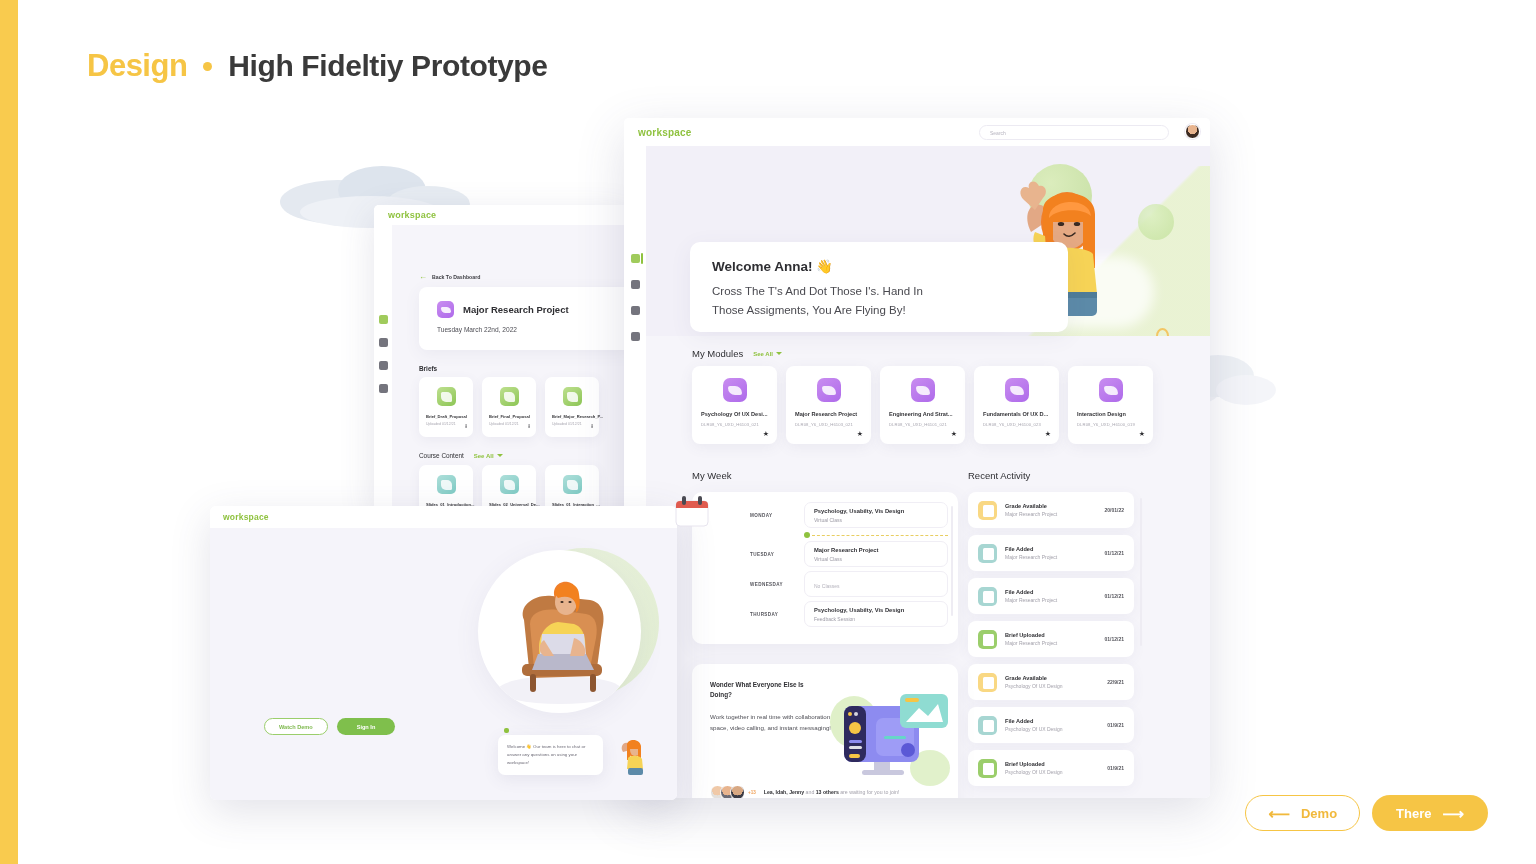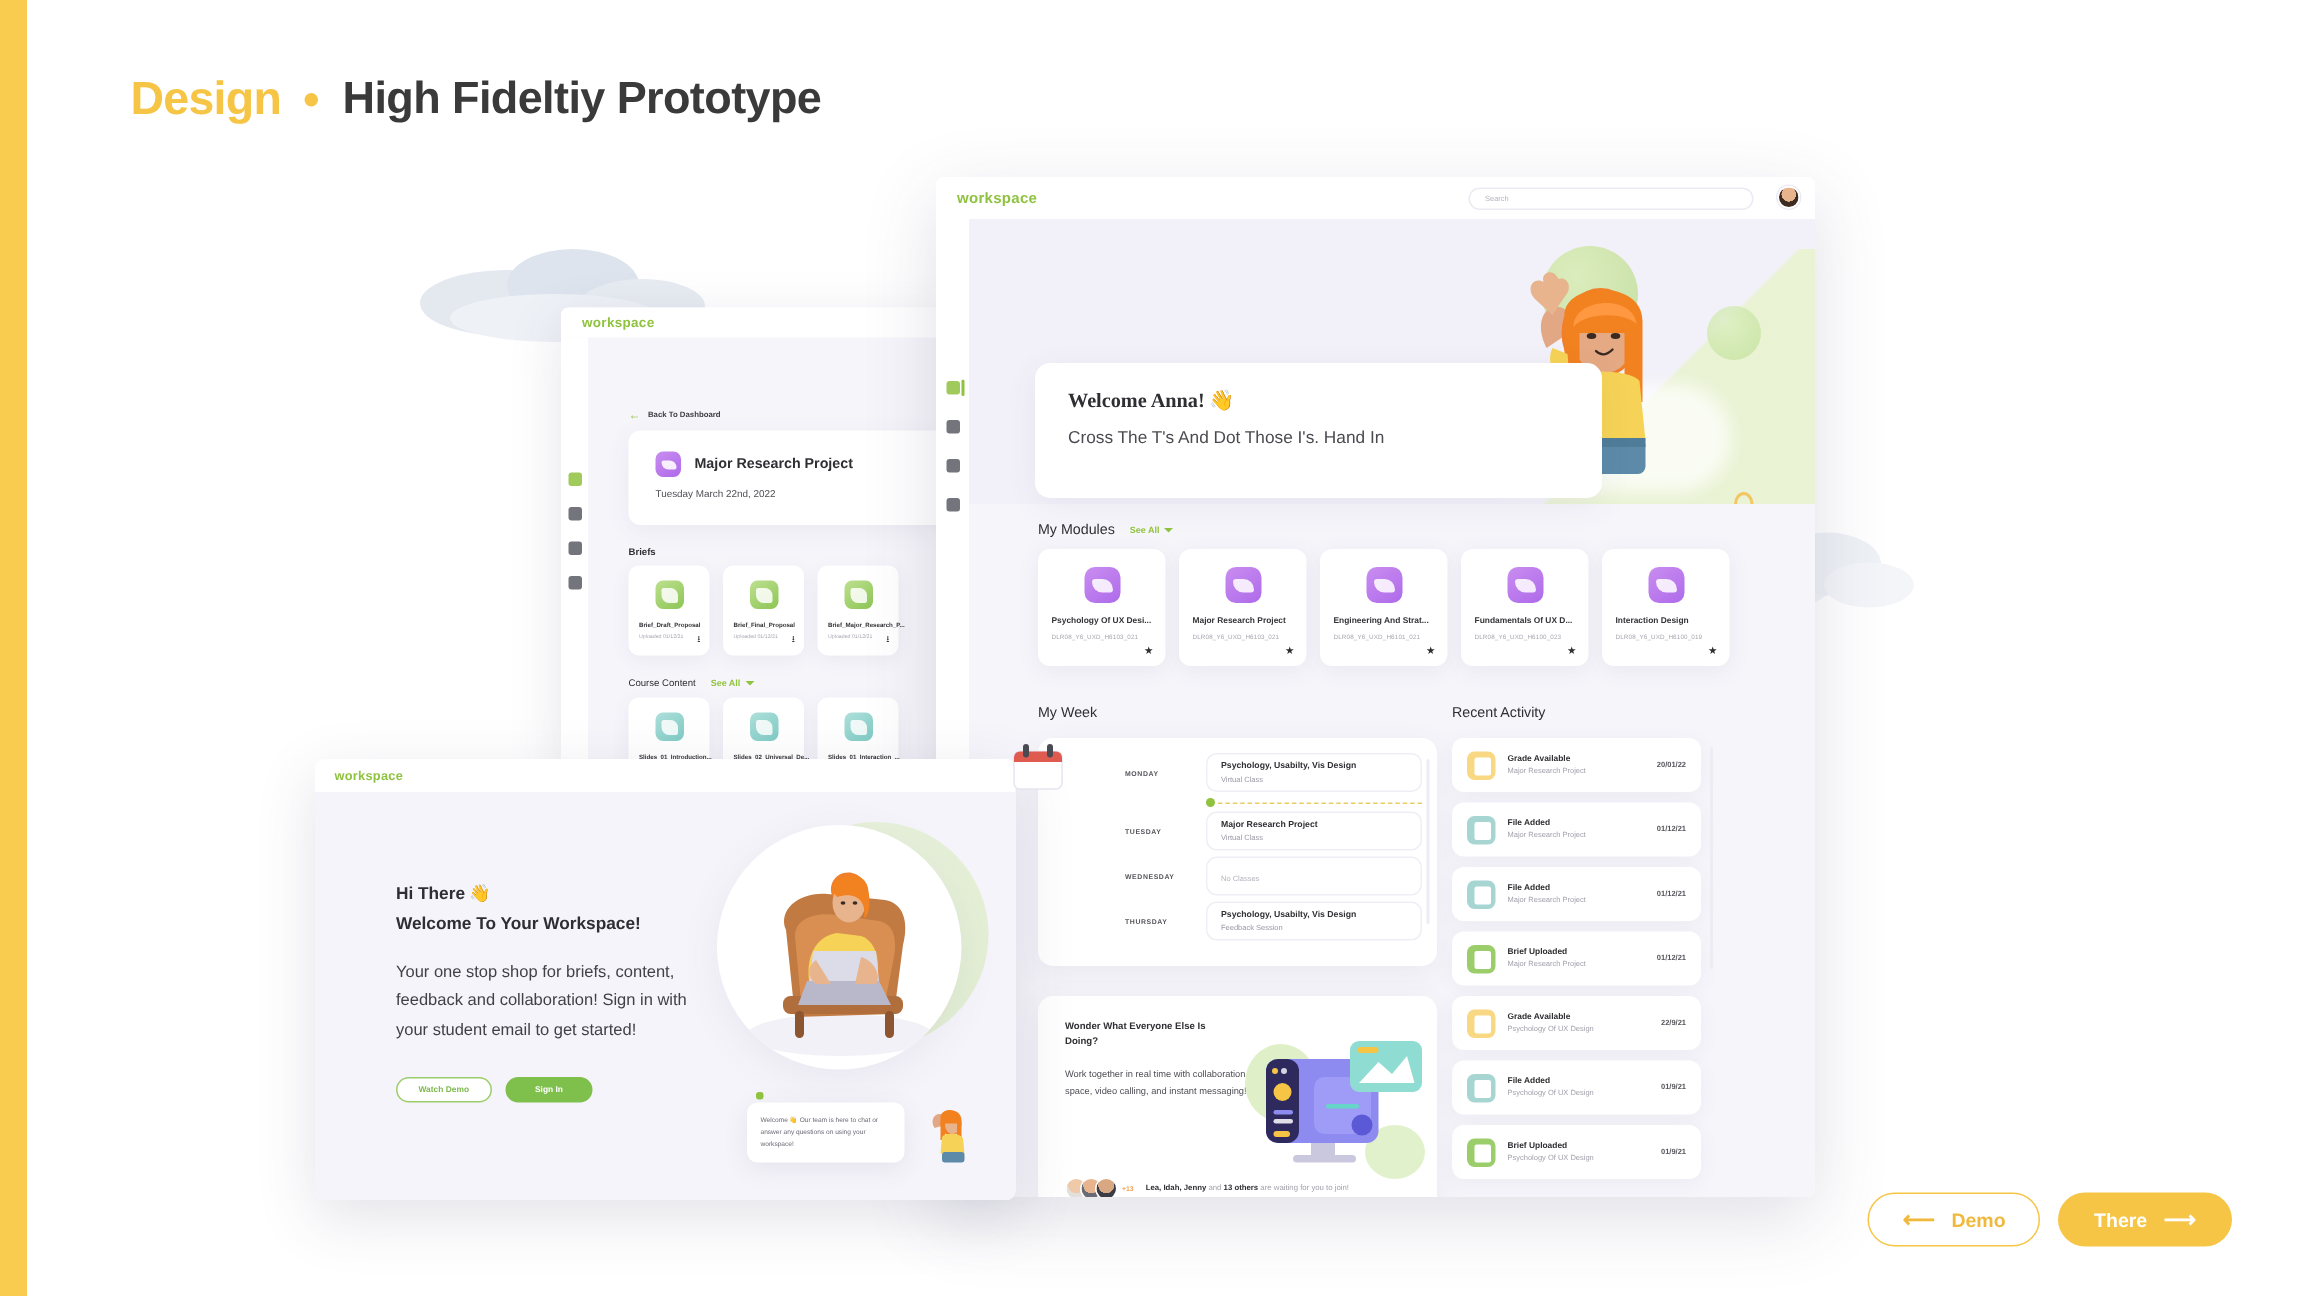--- a/index.html
+++ b/index.html
@@ -58,21 +58,21 @@
     background: radial-gradient(circle at 35% 30%, #DBEFC0, #C3E19B); opacity:.8; }
   .cloud-w { position:absolute; right: 56px; bottom: 8px; width: 180px; height: 72px; border-radius: 40px;
     background: rgba(255,255,255,.75); filter: blur(6px); }
   .diag-fill { position:absolute; right:-10px; bottom:-60px; width:230px; height:230px;
     background: linear-gradient(135deg, rgba(240,246,222,.0) 45%, rgba(232,243,205,.85) 46%); }
   .ring { position:absolute; right: 41px; top: 182px; width: 13px; height: 16px; border-radius:50%;
     border: 2.5px solid #F3C664; }
 
   .welcome-card { position:absolute; left: 66px; top: 96px; width: 378px; height: 90px;
     background:#fff; border-radius: 10px; box-shadow: 0 5px 22px rgba(90,90,130,.07); padding: 16px 22px; }
-  .welcome-card h3 { font-size: 13.5px; font-weight:700; color:#2F2F33; margin-bottom: 8px; font-family: Liberation Serif, serif; }
+  .welcome-card h3 { font-size: 13.5px; font-weight:700; color:#2F2F33; margin-bottom: 8px; }
   .welcome-card p { font-size: 11.5px; color: #4A4A50; line-height: 1.65; font-weight:400; }
 
   .girl { position:absolute; right: 84px; top: 24px; width: 135px; height: 170px; }
 
   .sec-head { position:absolute; display:flex; align-items:center; gap: 10px; }
   .sec-head .t { font-size: 9.5px; font-weight:400; color:#2F2F33; }
   .sec-head .see { font-size: 6px; font-weight:700; color:#8FC23F; display:flex; align-items:center; gap:3px; }
   .chev { width:0;height:0;border-left:3px solid transparent;border-right:3px solid transparent;border-top:3.5px solid #8FC23F; }
 
   .mod-row { position:absolute; left: 68px; top: 220px; display:flex; gap: 9px; }
@@ -344,20 +344,21 @@
           <path d="M50 86 C 44 80, 40 70, 44 62 L 54 66 L 56 90 Z" fill="#F6D356"></path>
           <rect x="50" y="122" width="56" height="24" rx="5" fill="#5C8AA8"></rect>
           <rect x="50" y="122" width="56" height="6" fill="#4F7C98"></rect>
         </svg>
         <div class="ring"></div>
       </div>
 
       <div class="welcome-card">
         <h3>Welcome Anna! 👋</h3>
         <p>Cross The T's And Dot Those I's. Hand In</p>
+        <p>Those Assigments, You Are Flying By!</p>
       </div>
 
       <div class="sec-head" style="left:68px; top:202px;">
         <span class="t">My Modules</span>
         <span class="see">
           <span>See All</span>
           <i class="chev"></i>
         </span>
       </div>
 
@@ -585,25 +586,20 @@
           <path d="M77 44 C 76 32, 100 28, 101 44 C 103 56, 100 62, 98 62 C 100 50, 92 44, 80 48 Z" fill="#F2811F"></path>
           <ellipse cx="84" cy="52" rx="1.6" ry="1.1" fill="#3A2A22"></ellipse>
           <ellipse cx="92" cy="52" rx="1.6" ry="1.1" fill="#3A2A22"></ellipse>
           <path d="M60 104 L 108 104 L 116 120 L 54 120 Z" fill="#B9B8CB"></path>
           <path d="M64 84 L 106 84 L 108 104 L 62 104 Z" fill="#DCDBE8"></path>
           <path d="M96 88 C 104 90, 110 100, 106 106 L 92 106 Z" fill="#E8B48E"></path>
           <path d="M66 90 C 60 94, 60 102, 66 106 L 76 106 Z" fill="#E8B48E"></path>
         </svg>
       </div>
 
-      <div class="intro-copy">
-        <div class="intro-hi">Hi There 👋</div>
-        <div class="intro-sub">Welcome To Your Workspace!</div>
-        <div class="intro-p">Your one stop shop for briefs, content, feedback and collaboration! Sign in with your student email to get started!</div>
-      </div>
 
       <div class="intro-btns">
         <button class="btn-ghost">Watch Demo</button>
         <button class="btn-solid">Sign In</button>
       </div>
 
       <div class="chat">
         <i class="dotg"></i>
         <p>Welcome 👋 Our team is here to chat or answer any questions on using your workspace!</p>
       </div>

